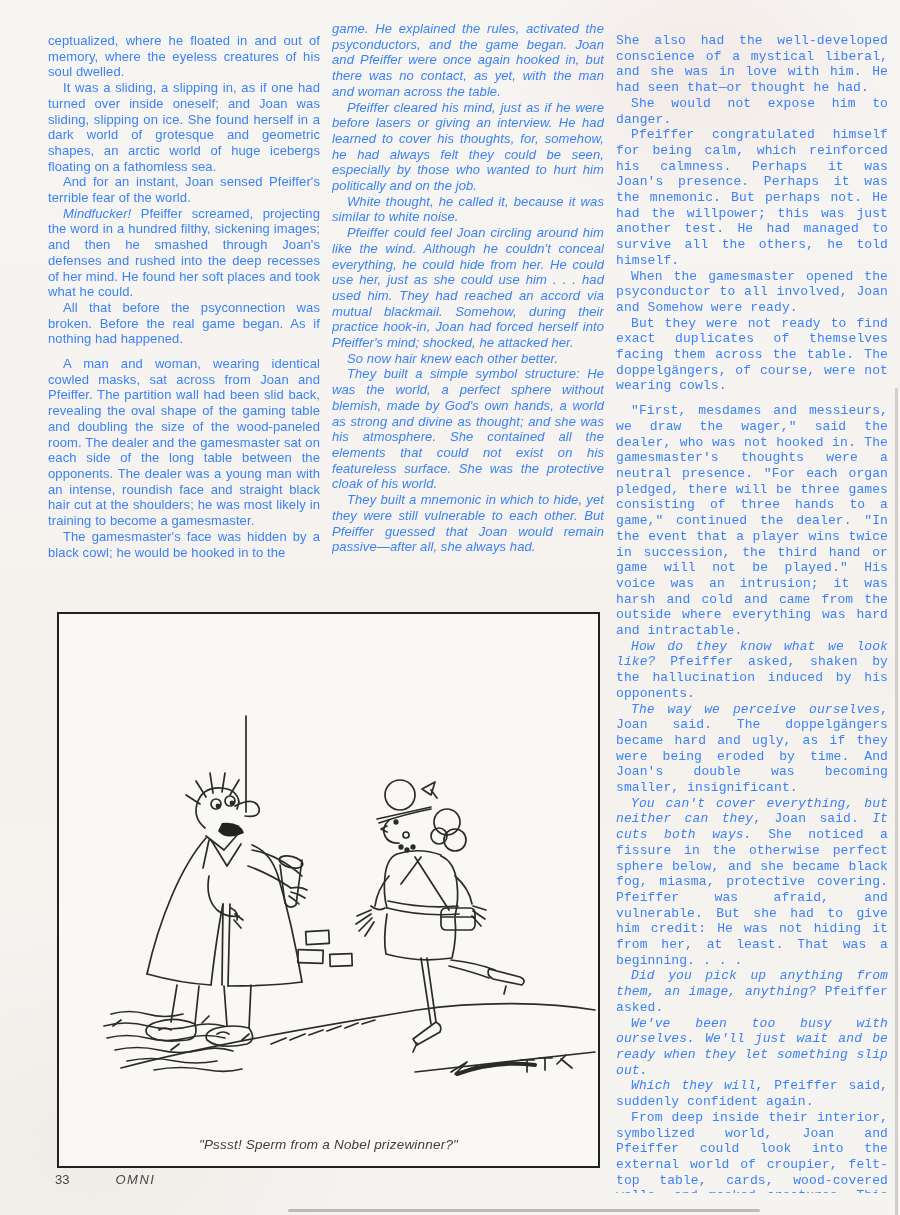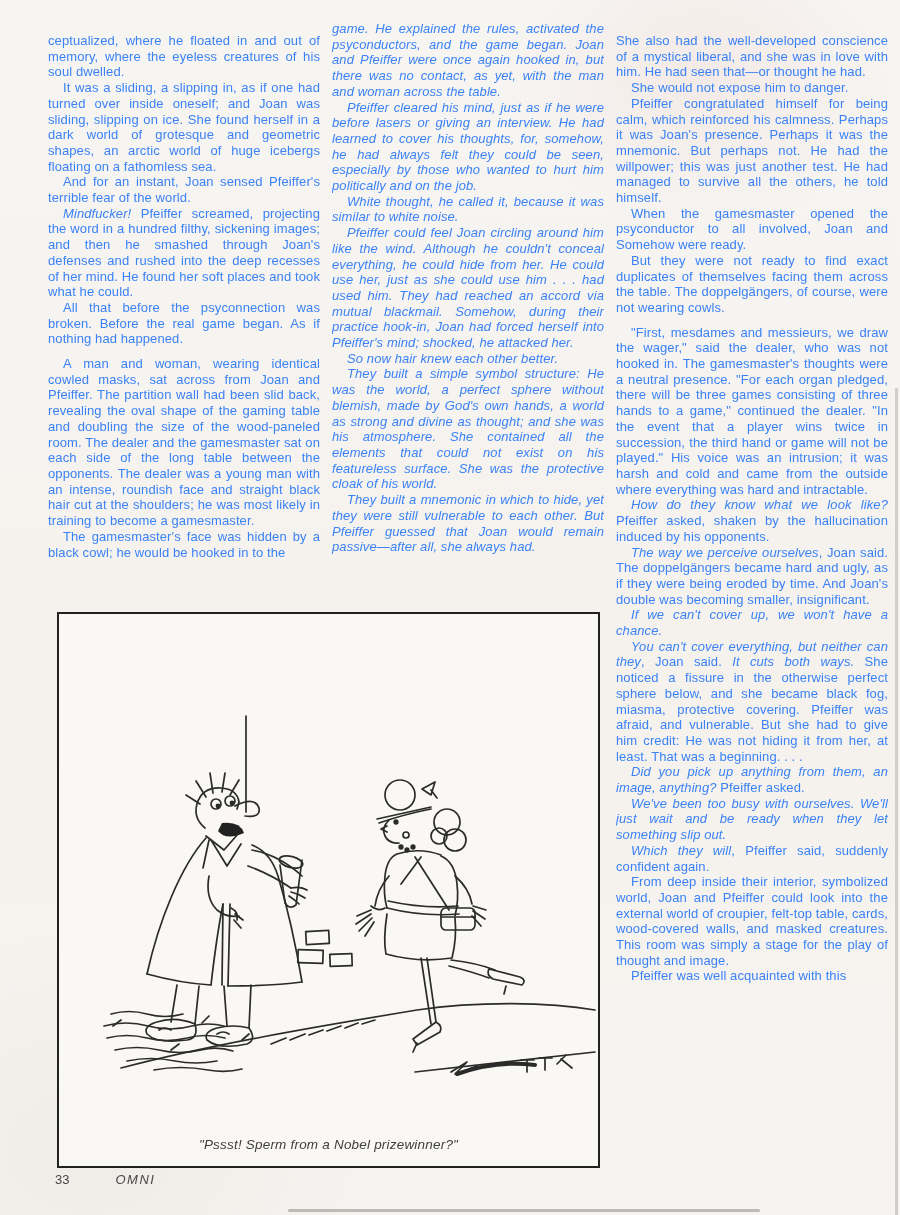--- a/index.html
+++ b/index.html
@@ -15,21 +15,21 @@
     position:absolute;width:272px;color:#3b82f6;
     font-size:13px;line-height:15.7px;text-align:justify;
     letter-spacing:0.1px;overflow:hidden;
     hyphens:auto;-webkit-hyphens:auto;
   }
   .col p{margin:0;}
   .col p.indent{text-indent:15px;}
   .col p.sb{margin-top:9px;}
   #col-left{left:48px;top:33px;height:572px;}
   #col-middle{left:332px;top:21px;height:572px;font-style:italic;}
-  #col-right{left:616px;top:33px;height:1160px;}
+  #col-right{left:616px;top:33px;height:1160px;font-family:Liberation Mono, monospace;}
   #cartoon-box{
     position:absolute;left:57px;top:612px;width:543px;height:556px;
     border:2px solid #222;background:#faf8f4;box-sizing:border-box;
   }
   #cartoon-box svg{position:absolute;left:0;top:0;}
   #cartoon-caption{
     position:absolute;left:0;bottom:14px;width:100%;text-align:center;
     font-style:italic;font-size:13.5px;color:#3e3e3e;letter-spacing:0.2px;
   }
   #footer{
@@ -69,21 +69,20 @@
   </div>
 <div id="col-right" class="col">
     <p class=""><span>She also had the well-developed conscience of a mystical liberal, and she was in love with him. He had seen that—or thought he had.</span></p>
     <p class="indent"><span>She would not expose him to danger.</span></p>
     <p class="indent"><span>Pfeiffer congratulated himself for being calm, which reinforced his calmness. Perhaps it was Joan's presence. Perhaps it was the mnemonic. But perhaps not. He had the willpower; this was just another test. He had managed to survive all the others, he told himself.</span></p>
     <p class="indent"><span>When the gamesmaster opened the psyconductor to all involved, Joan and Somehow were ready.</span></p>
     <p class="indent"><span>But they were not ready to find exact duplicates of themselves facing them across the table. The doppelgängers, of course, were not wearing cowls.</span></p>
     <p class="indent sb"><span>"First, mesdames and messieurs, we draw the wager," said the dealer, who was not hooked in. The gamesmaster's thoughts were a neutral presence. "For each organ pledged, there will be three games consisting of three hands to a game," continued the dealer. "In the event that a player wins twice in succession, the third hand or game will not be played." His voice was an intrusion; it was harsh and cold and came from the outside where everything was hard and intractable.</span></p>
     <p class="indent"><i>How do they know what we look like?</i><span> Pfeiffer asked, shaken by the hallucination induced by his opponents.</span></p>
     <p class="indent"><i>The way we perceive ourselves</i><span>, Joan said. The doppelgängers became hard and ugly, as if they were being eroded by time. And Joan's double was becoming smaller, insignificant.</span></p>
-    <p class="indent"><i>If we can't cover up, we won't have a chance.</i></p>
     <p class="indent"><i>You can't cover everything, but neither can they</i><span>, Joan said. </span><i>It cuts both ways.</i><span> She noticed a fissure in the otherwise perfect sphere below, and she became black fog, miasma, protective covering. Pfeiffer was afraid, and vulnerable. But she had to give him credit: He was not hiding it from her, at least. That was a beginning. . . .</span></p>
     <p class="indent"><i>Did you pick up anything from them, an image, anything?</i><span> Pfeiffer asked.</span></p>
     <p class="indent"><i>We've been too busy with ourselves. We'll just wait and be ready when they let something slip out.</i></p>
     <p class="indent"><i>Which they will</i><span>, Pfeiffer said, suddenly confident again.</span></p>
     <p class="indent"><span>From deep inside their interior, symbolized world, Joan and Pfeiffer could look into the external world of croupier, felt-top table, cards, wood-covered walls, and masked creatures. This room was simply a stage for the play of thought and image.</span></p>
     <p class="indent"><span>Pfeiffer was well acquainted with this</span></p>
   </div>
 
 <div id="cartoon-box">
   <svg width="539" height="552" viewBox="0 0 539 552">

